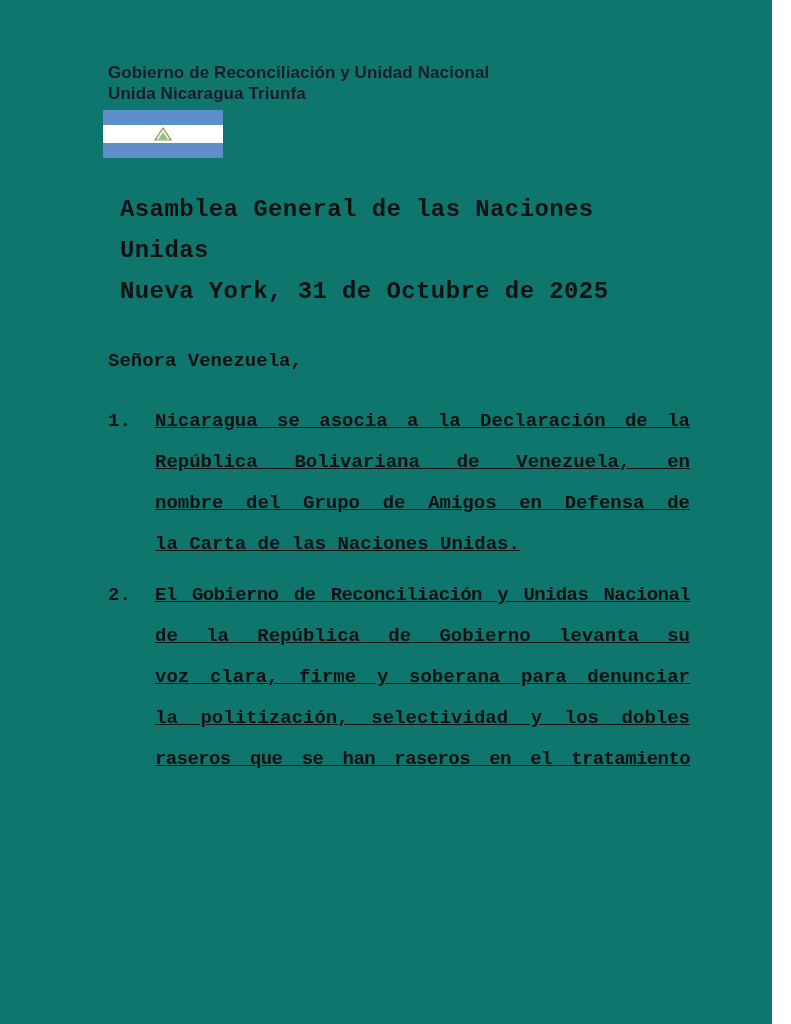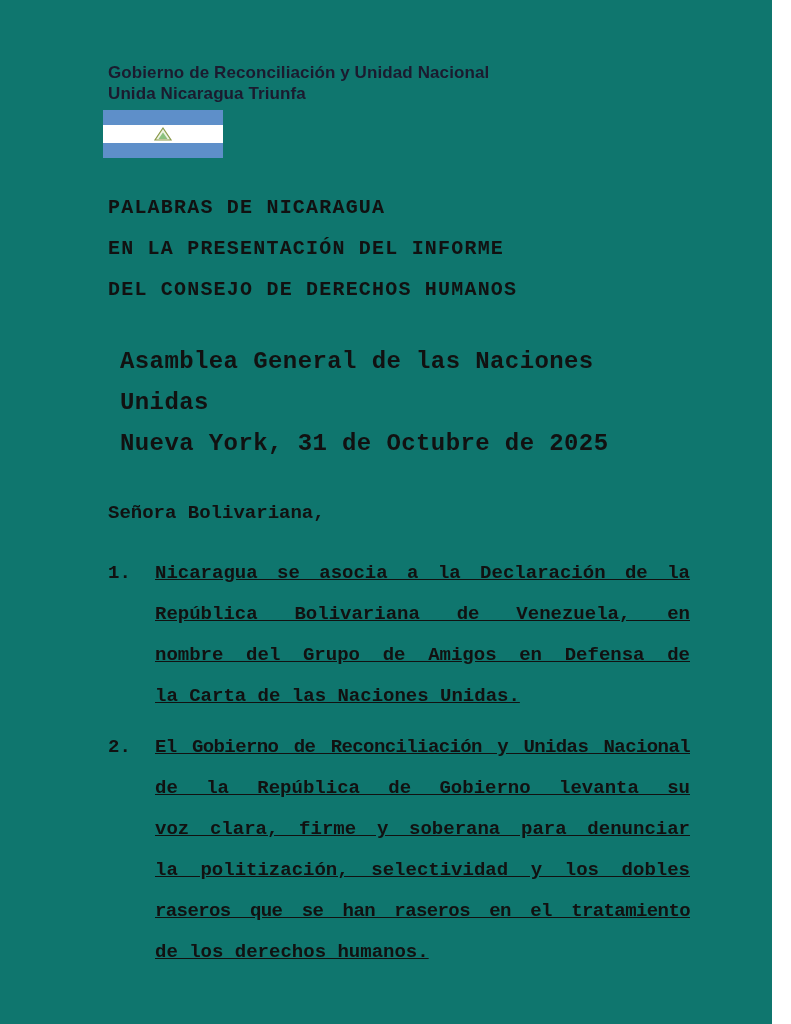--- a/index.html
+++ b/index.html
@@ -94,48 +94,42 @@
 
     <svg class="flag" viewBox="0 0 120 48" xmlns="http://www.w3.org/2000/svg">
       <rect x="0" y="0" width="120" height="15" fill="#5e8fc9"></rect>
       <rect x="0" y="15" width="120" height="18" fill="#ffffff"></rect>
       <rect x="0" y="33" width="120" height="15" fill="#5e8fc9"></rect>
       <polygon points="60,18 68,30 52,30" fill="#eef3e2" stroke="#8a9a4a" stroke-width="1.2"></polygon>
       <polygon points="60,22.5 64.5,29 55.5,29" fill="#69b05c" opacity="0.75"></polygon>
     </svg>
   </div>
 
-  <div class="doc-title">
-    <div>PALABRAS DE NICARAGUA</div>
-    <div>EN LA PRESENTACIÓN DEL INFORME</div>
-    <div>DEL CONSEJO DE DERECHOS HUMANOS</div>
-  </div>
 
   <div class="event-info">
     <div>Asamblea General de las Naciones Unidas</div>
     <div>Nueva York, 31 de Octubre de 2025</div>
   </div>
 
-  <div class="salutation">Señora Bolivariana,</div>
+  <div class="salutation">Señora Venezuela,</div>
 
   <div class="paragraph para-1">
     <div class="para-num">1.</div>
     <div class="para-lines">
       <div class="pline">Nicaragua se asocia a la Declaración de la</div>
       <div class="pline">República Bolivariana de Venezuela, en</div>
       <div class="pline">nombre del Grupo de Amigos en Defensa de</div>
       <div class="pline last">la Carta de las Naciones Unidas.</div>
     </div>
   </div>
 
   <div class="paragraph para-2">
     <div class="para-num">2.</div>
     <div class="para-lines">
       <div class="pline tight">El Gobierno de Reconciliación y Unidas Nacional</div>
       <div class="pline">de la República de Gobierno levanta su</div>
       <div class="pline">voz clara, firme y soberana para denunciar</div>
       <div class="pline">la politización, selectividad y los dobles</div>
       <div class="pline tight">raseros que se han raseros en el tratamiento</div>
-      <div class="pline last">de los derechos humanos.</div>
     </div>
   </div>
 
 </div>
 
 </body></html>

